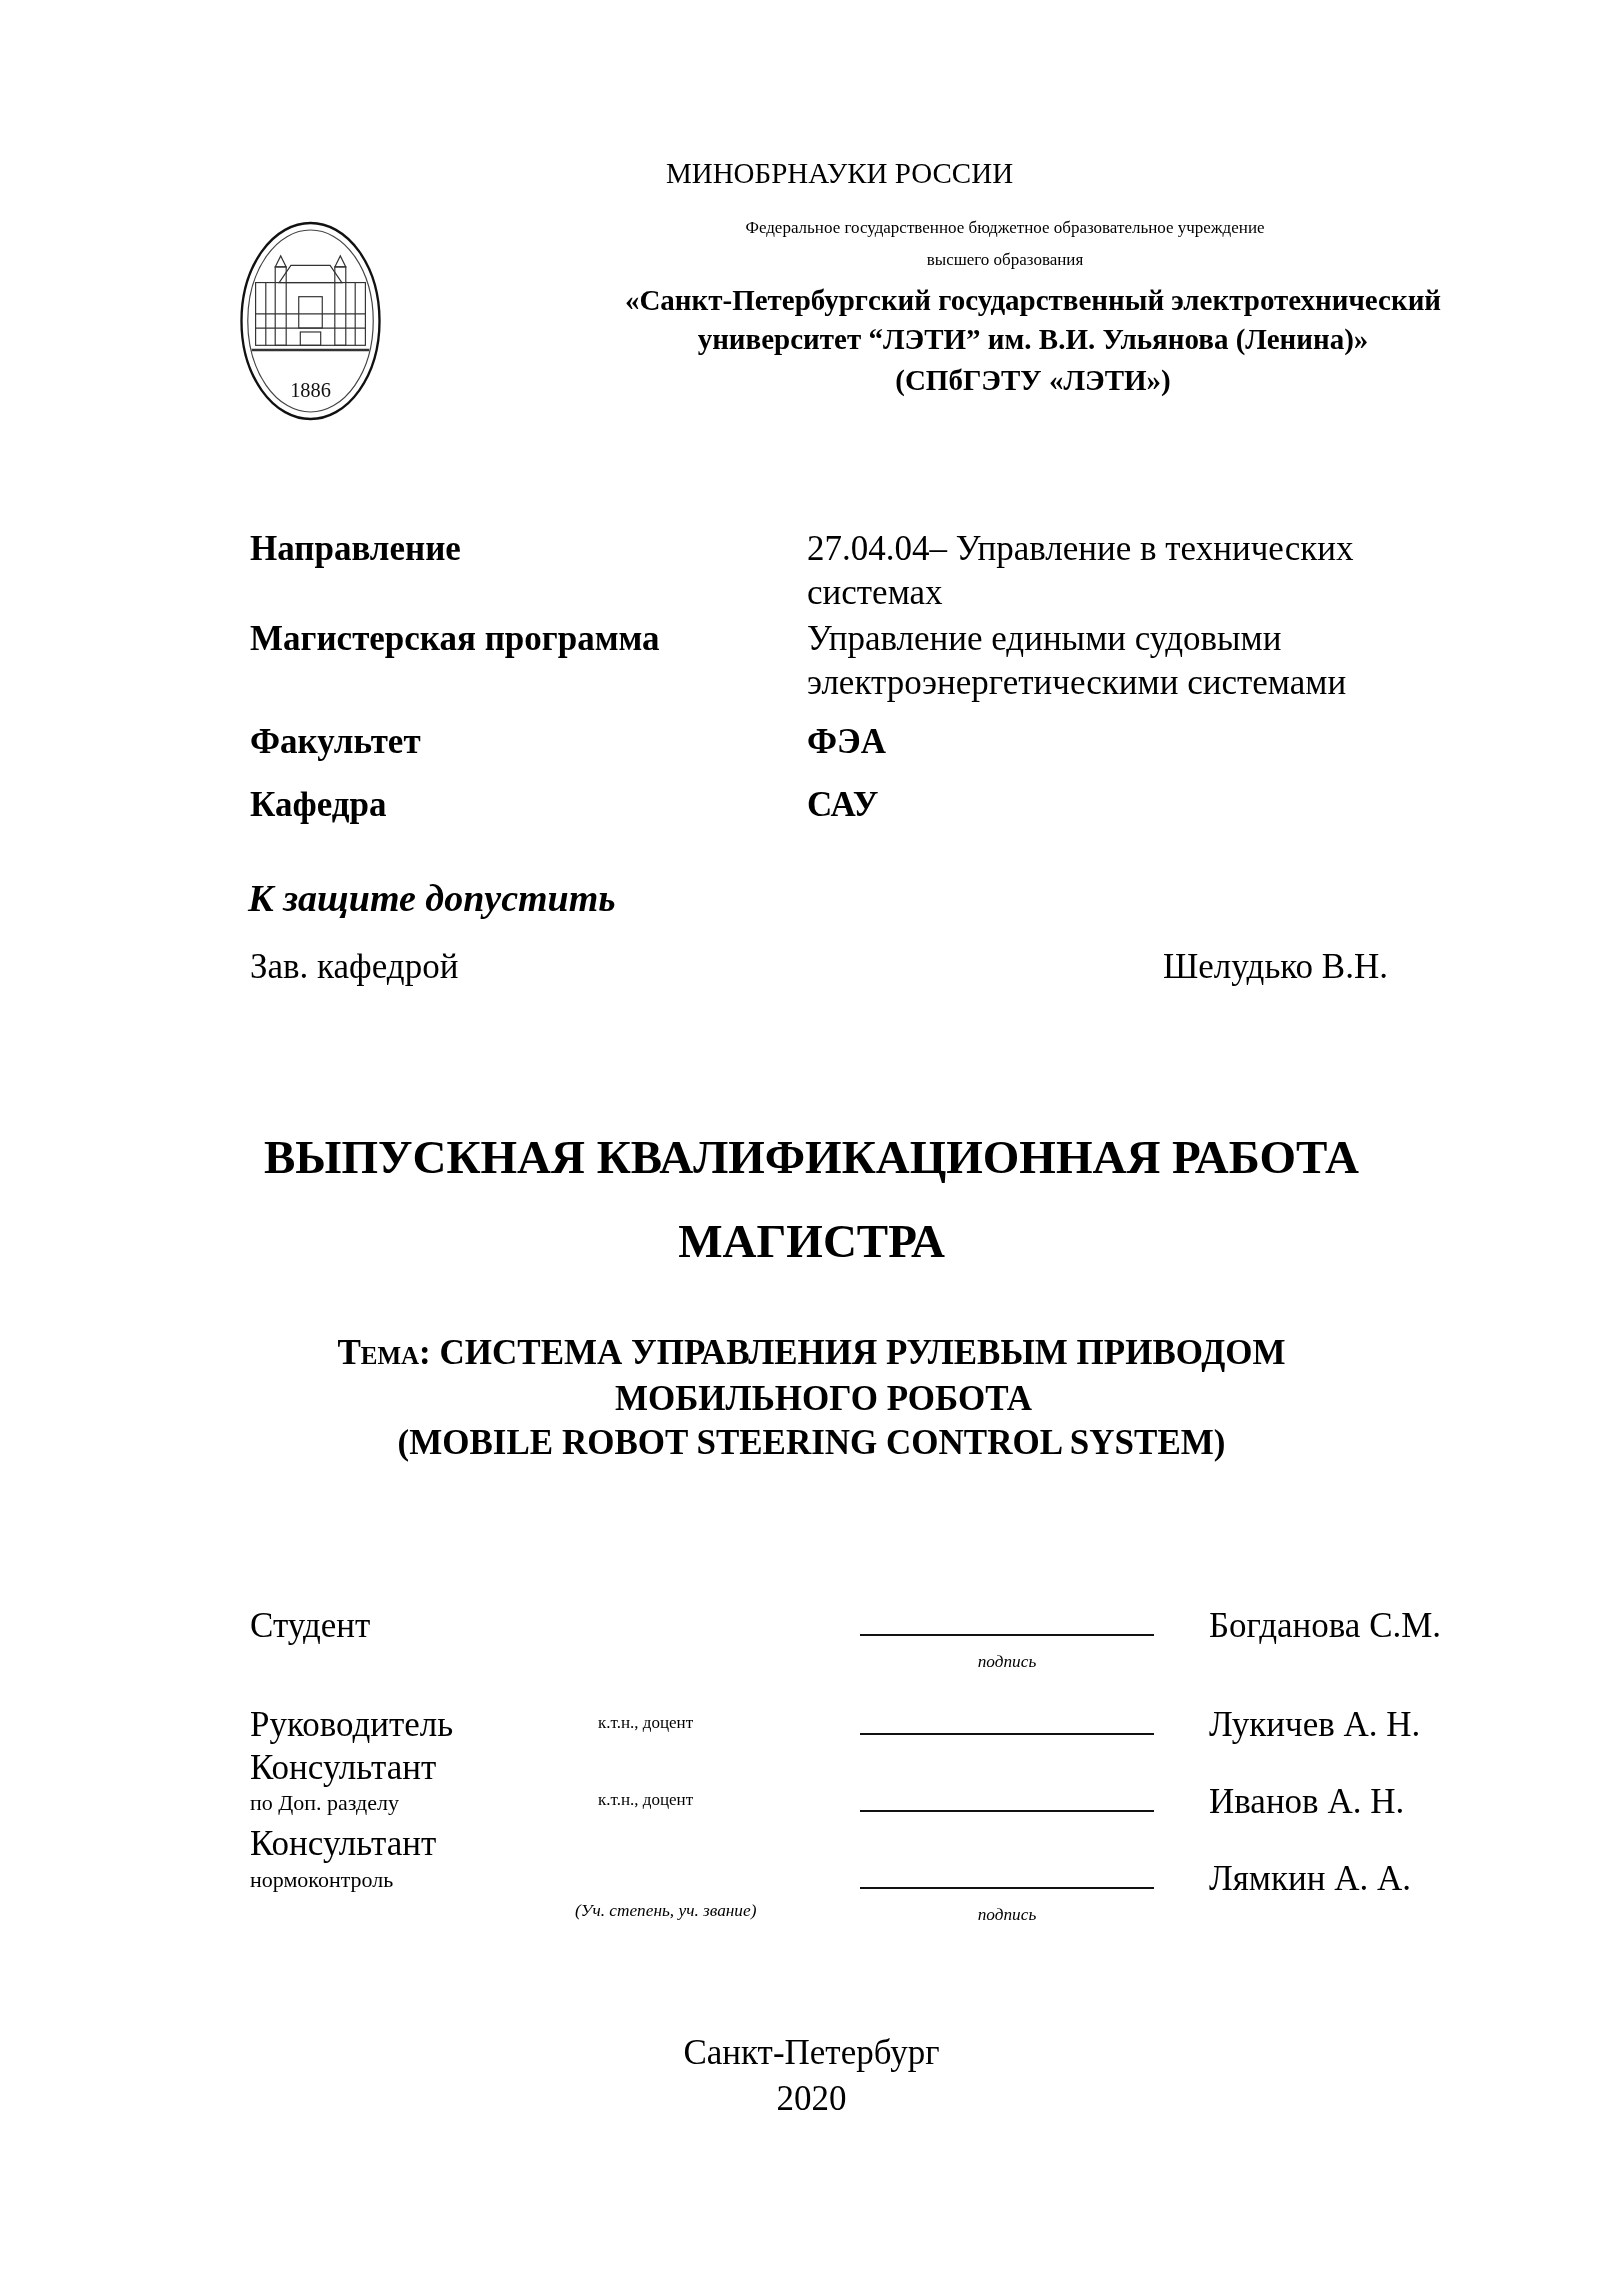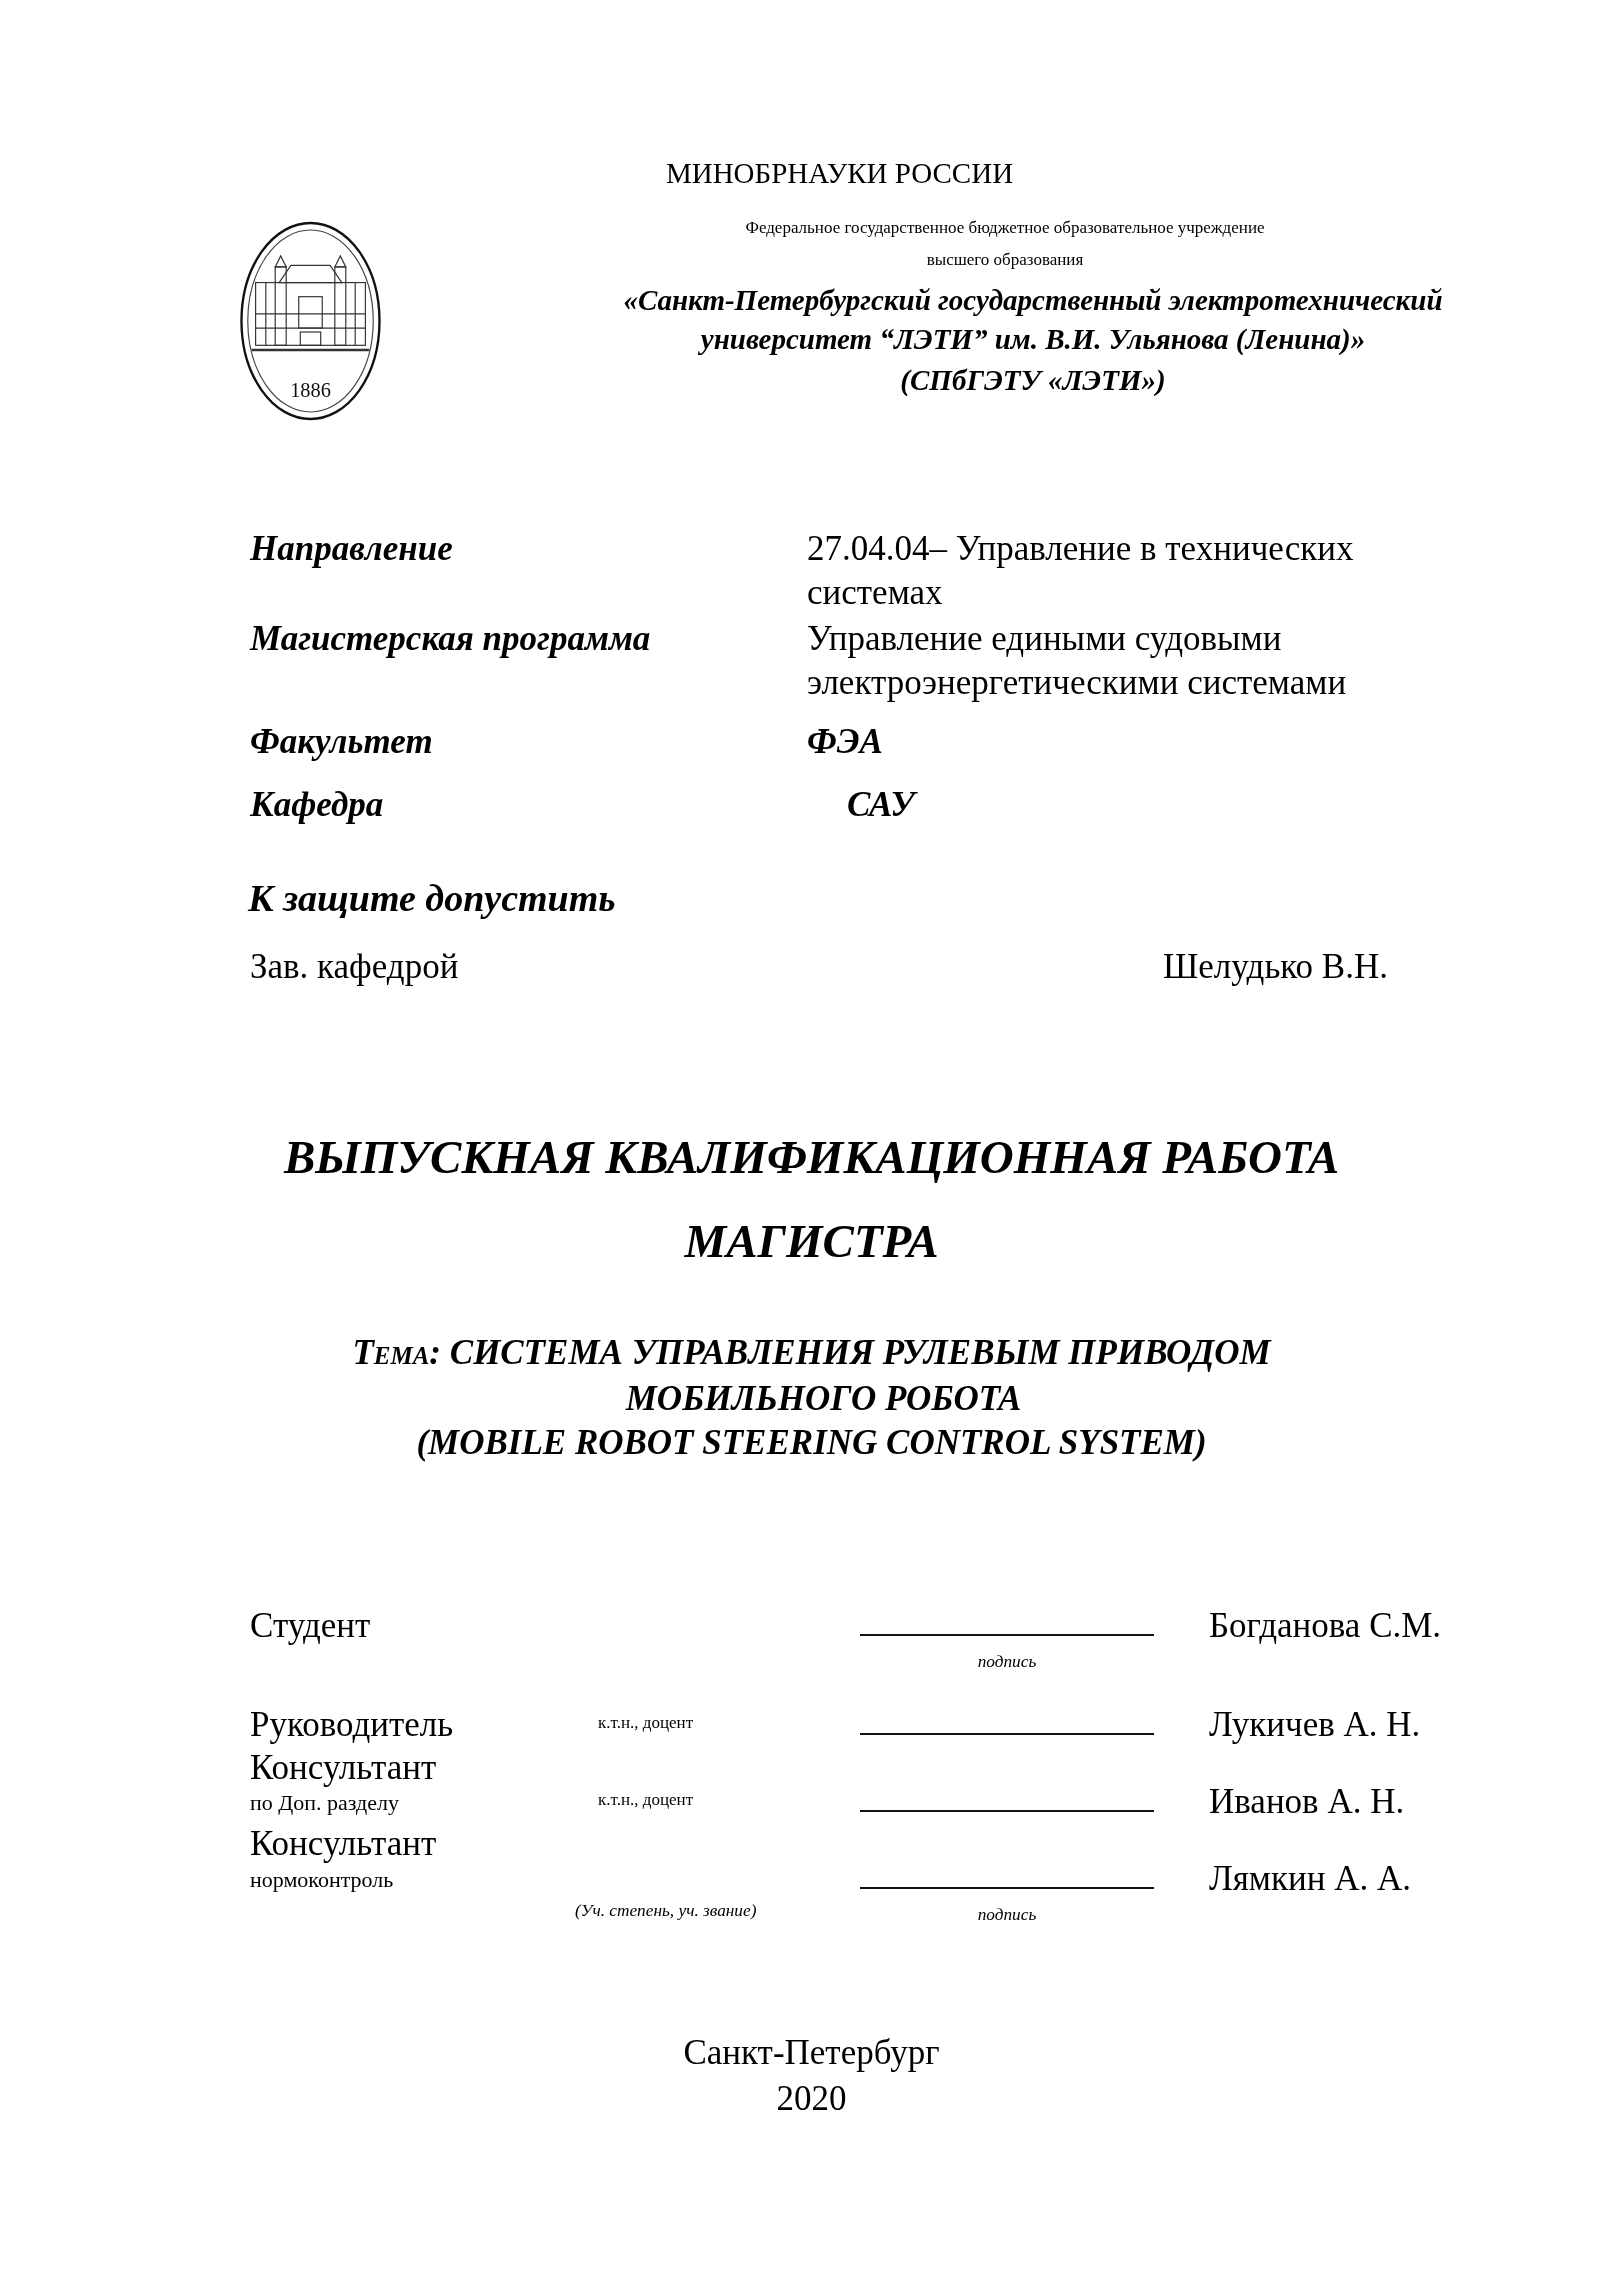--- a/index.html
+++ b/index.html
@@ -1,20 +1,20 @@
 <!DOCTYPE html>
 <html style="font-size:12.6px"><head>
 <meta charset="utf-8">
 <style>
   html, body { margin: 0; padding: 0; background: #ffffff; }
   body { width: 1623px; height: 2295px; position: relative; overflow: hidden;
          font-family: "Liberation Serif", "DejaVu Serif", serif; color: #000; }
   .abs { position: absolute; white-space: nowrap; }
   .center { left: 0; width: 1623px; text-align: center; }
-  .b { font-weight: bold; font-style: italic; }
+  .b { font-weight: bold; }
   .i { font-style: italic; }
   .t42 { font-size: 29px; margin-left: 28px; }
   .t44 { font-size: 35px; }
   .t30 { font-size: 17px; }
   .t28 { font-size: 22px; }
   .t22 { font-size: 17.3px; }
   .t60 { font-size: 47px; }
   .t48 { font-size: 38px; }
   .sigline { position: absolute; height: 2.4px; background: #111; left: 860px; width: 294px; }
   .sc { font-variant: small-caps; }
@@ -58,21 +58,21 @@
 <div class="abs t44" style="left:807px; top:573px;">системах</div>
 
 <div class="abs b t44" style="left:250px; top:619px;">Магистерская программа</div>
 <div class="abs t44" style="left:807px; top:619px;">Управление едиными судовыми</div>
 <div class="abs t44" style="left:807px; top:663px;">электроэнергетическими системами</div>
 
 <div class="abs b t44" style="left:250px; top:722px;">Факультет</div>
 <div class="abs b t44" style="left:807px; top:722px;">ФЭА</div>
 
 <div class="abs b t44" style="left:250px; top:785px;">Кафедра</div>
-<div class="abs b t44" style="left:807px; top:785px;margin-left:40px;">САУ</div>
+<div class="abs b t44" style="left:807px; top:785px;">САУ</div>
 
 <div class="abs b i t48" style="left:248px; top:876px;">К защите допустить</div>
 <div class="abs t44" style="left:250px; top:947px;">Зав. кафедрой</div>
 <div class="abs t44" style="left:1163px; top:947px;">Шелудько В.Н.</div>
 
 <div class="abs center b t60" style="top:1130px;">ВЫПУСКНАЯ КВАЛИФИКАЦИОННАЯ РАБОТА</div>
 <div class="abs center b t60" style="top:1214px;">МАГИСТРА</div>
 
 <div class="abs center b t44" style="top:1333px;">
   <span class="sc">Тема:</span>

